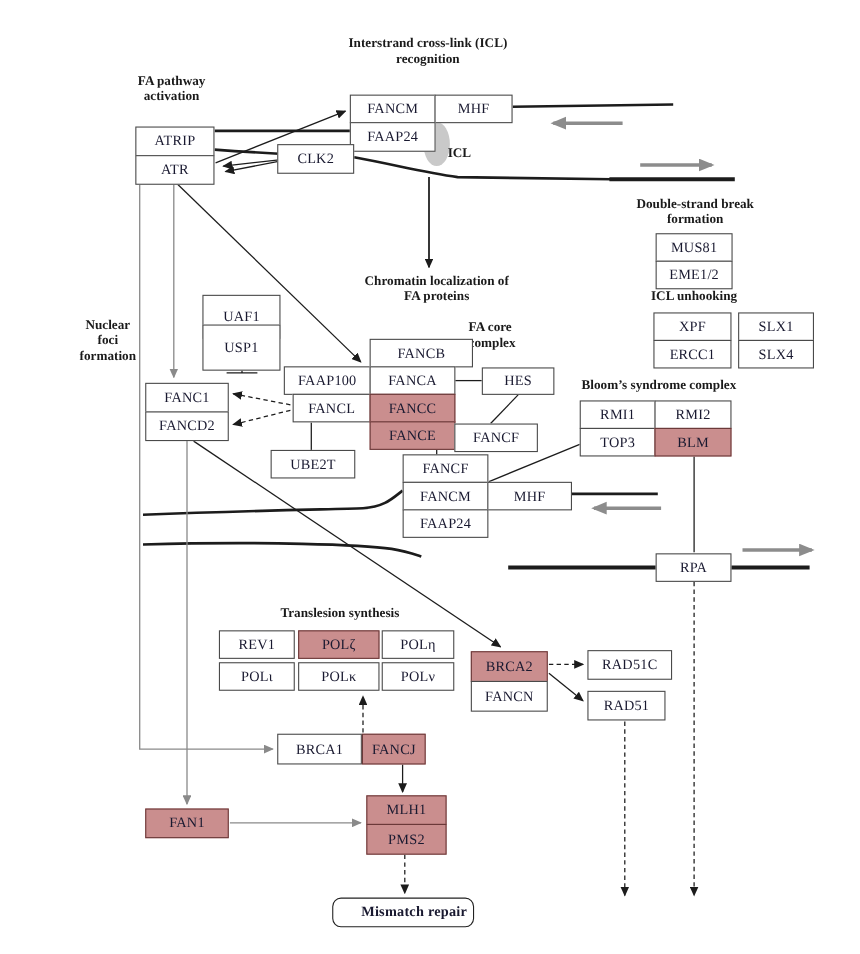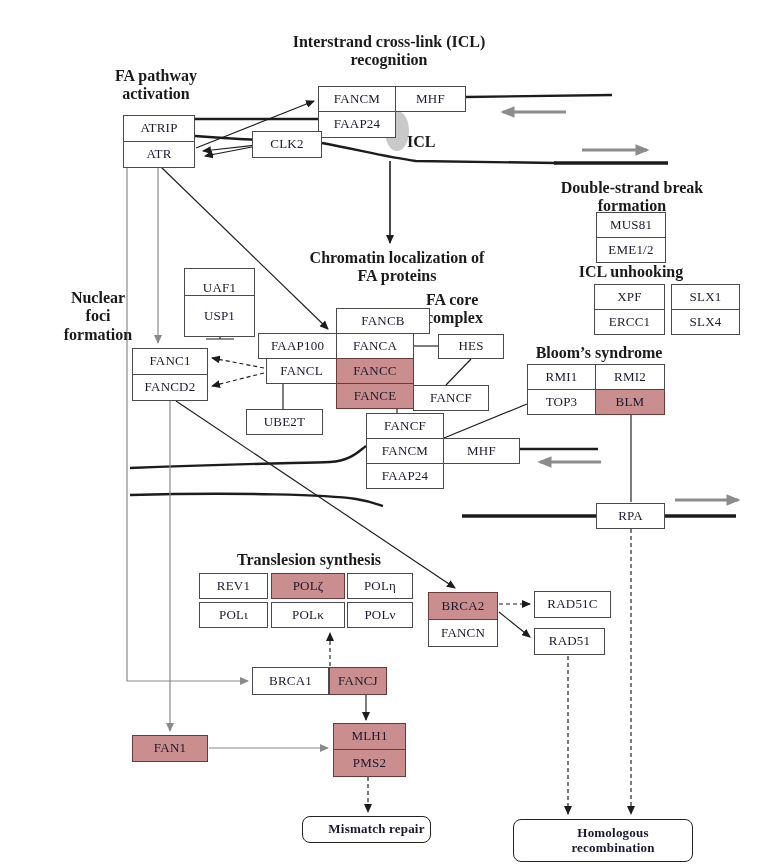--- a/index.html
+++ b/index.html
@@ -9,21 +9,21 @@
   }
   html,body{margin:0;padding:0;background:#fff;}
   #canvas{position:relative;width:782px;height:867px;background:var(--bg);
     font-family:"Liberation Serif","DejaVu Serif",serif;overflow:hidden;}
   #wires{position:absolute;left:0;top:0;z-index:1;}
   .node{position:absolute;box-sizing:border-box;display:flex;align-items:center;justify-content:center;
     background:#fff;border:1.4px solid var(--box-border);color:var(--text);
     font-size:13px;letter-spacing:.2px;z-index:2;white-space:pre-line;text-align:center;line-height:1.1;}
   .pink{background:var(--pink);border-color:var(--pink-border);}
   .rounded{border-radius:8px;border:1.6px solid #222;font-weight:bold;padding-left:20px;}
-  .lbl{position:absolute;z-index:2;font-weight:bold;font-size:16px;color:#1a1a1a;
+  .lbl{position:absolute;z-index:2;font-weight:bold;font-size:12px;color:#1a1a1a;
     white-space:pre-line;text-align:center;transform:translateX(-50%);line-height:1.15;}
   .lbl-left{transform:none;text-align:left;}
   #ah path{fill:var(--line);} #ahg path{fill:var(--gray-arrow);} #ahgr path{fill:var(--gray-line);}
   .dna{stroke:var(--line);stroke-width:2.4;fill:none;}
   .dna-thick{stroke:var(--line);stroke-width:3.6;fill:none;}
   .thin{stroke:var(--line);stroke-width:1.15;fill:none;}
   .med{stroke:var(--line);stroke-width:1.6;fill:none;}
   .gray{stroke:var(--gray-line);stroke-width:1.2;fill:none;}
   .dash{stroke:var(--line);stroke-width:1.15;fill:none;stroke-dasharray:4 3;}
   .garrow{stroke:var(--gray-arrow);stroke-width:3.2;fill:none;}
@@ -160,16 +160,14 @@
   <div class="node" style="left:534px;top:591px;width:77px;height:27px">RAD51C</div>
   <div class="node" style="left:534px;top:628px;width:71px;height:27px">RAD51</div>
 
   <div class="node" style="left:252px;top:667px;width:77px;height:28px">BRCA1</div>
   <div class="node pink" style="left:329px;top:667px;width:58px;height:28px">FANCJ</div>
   <div class="node pink" style="left:333px;top:723px;width:73px;height:27px">MLH1</div>
   <div class="node pink" style="left:333px;top:749px;width:73px;height:28px">PMS2</div>
   <div class="node pink" style="left:132px;top:735px;width:76px;height:27px">FAN1</div>
 
   <div class="node rounded" style="left:302px;top:816px;width:129px;height:27px">Mismatch repair</div>
-  <div class="node rounded" style="left:513px;top:819px;width:180px;height:43px">Homologous
-recombination</div>
 
 </div>
 
 </body></html>

